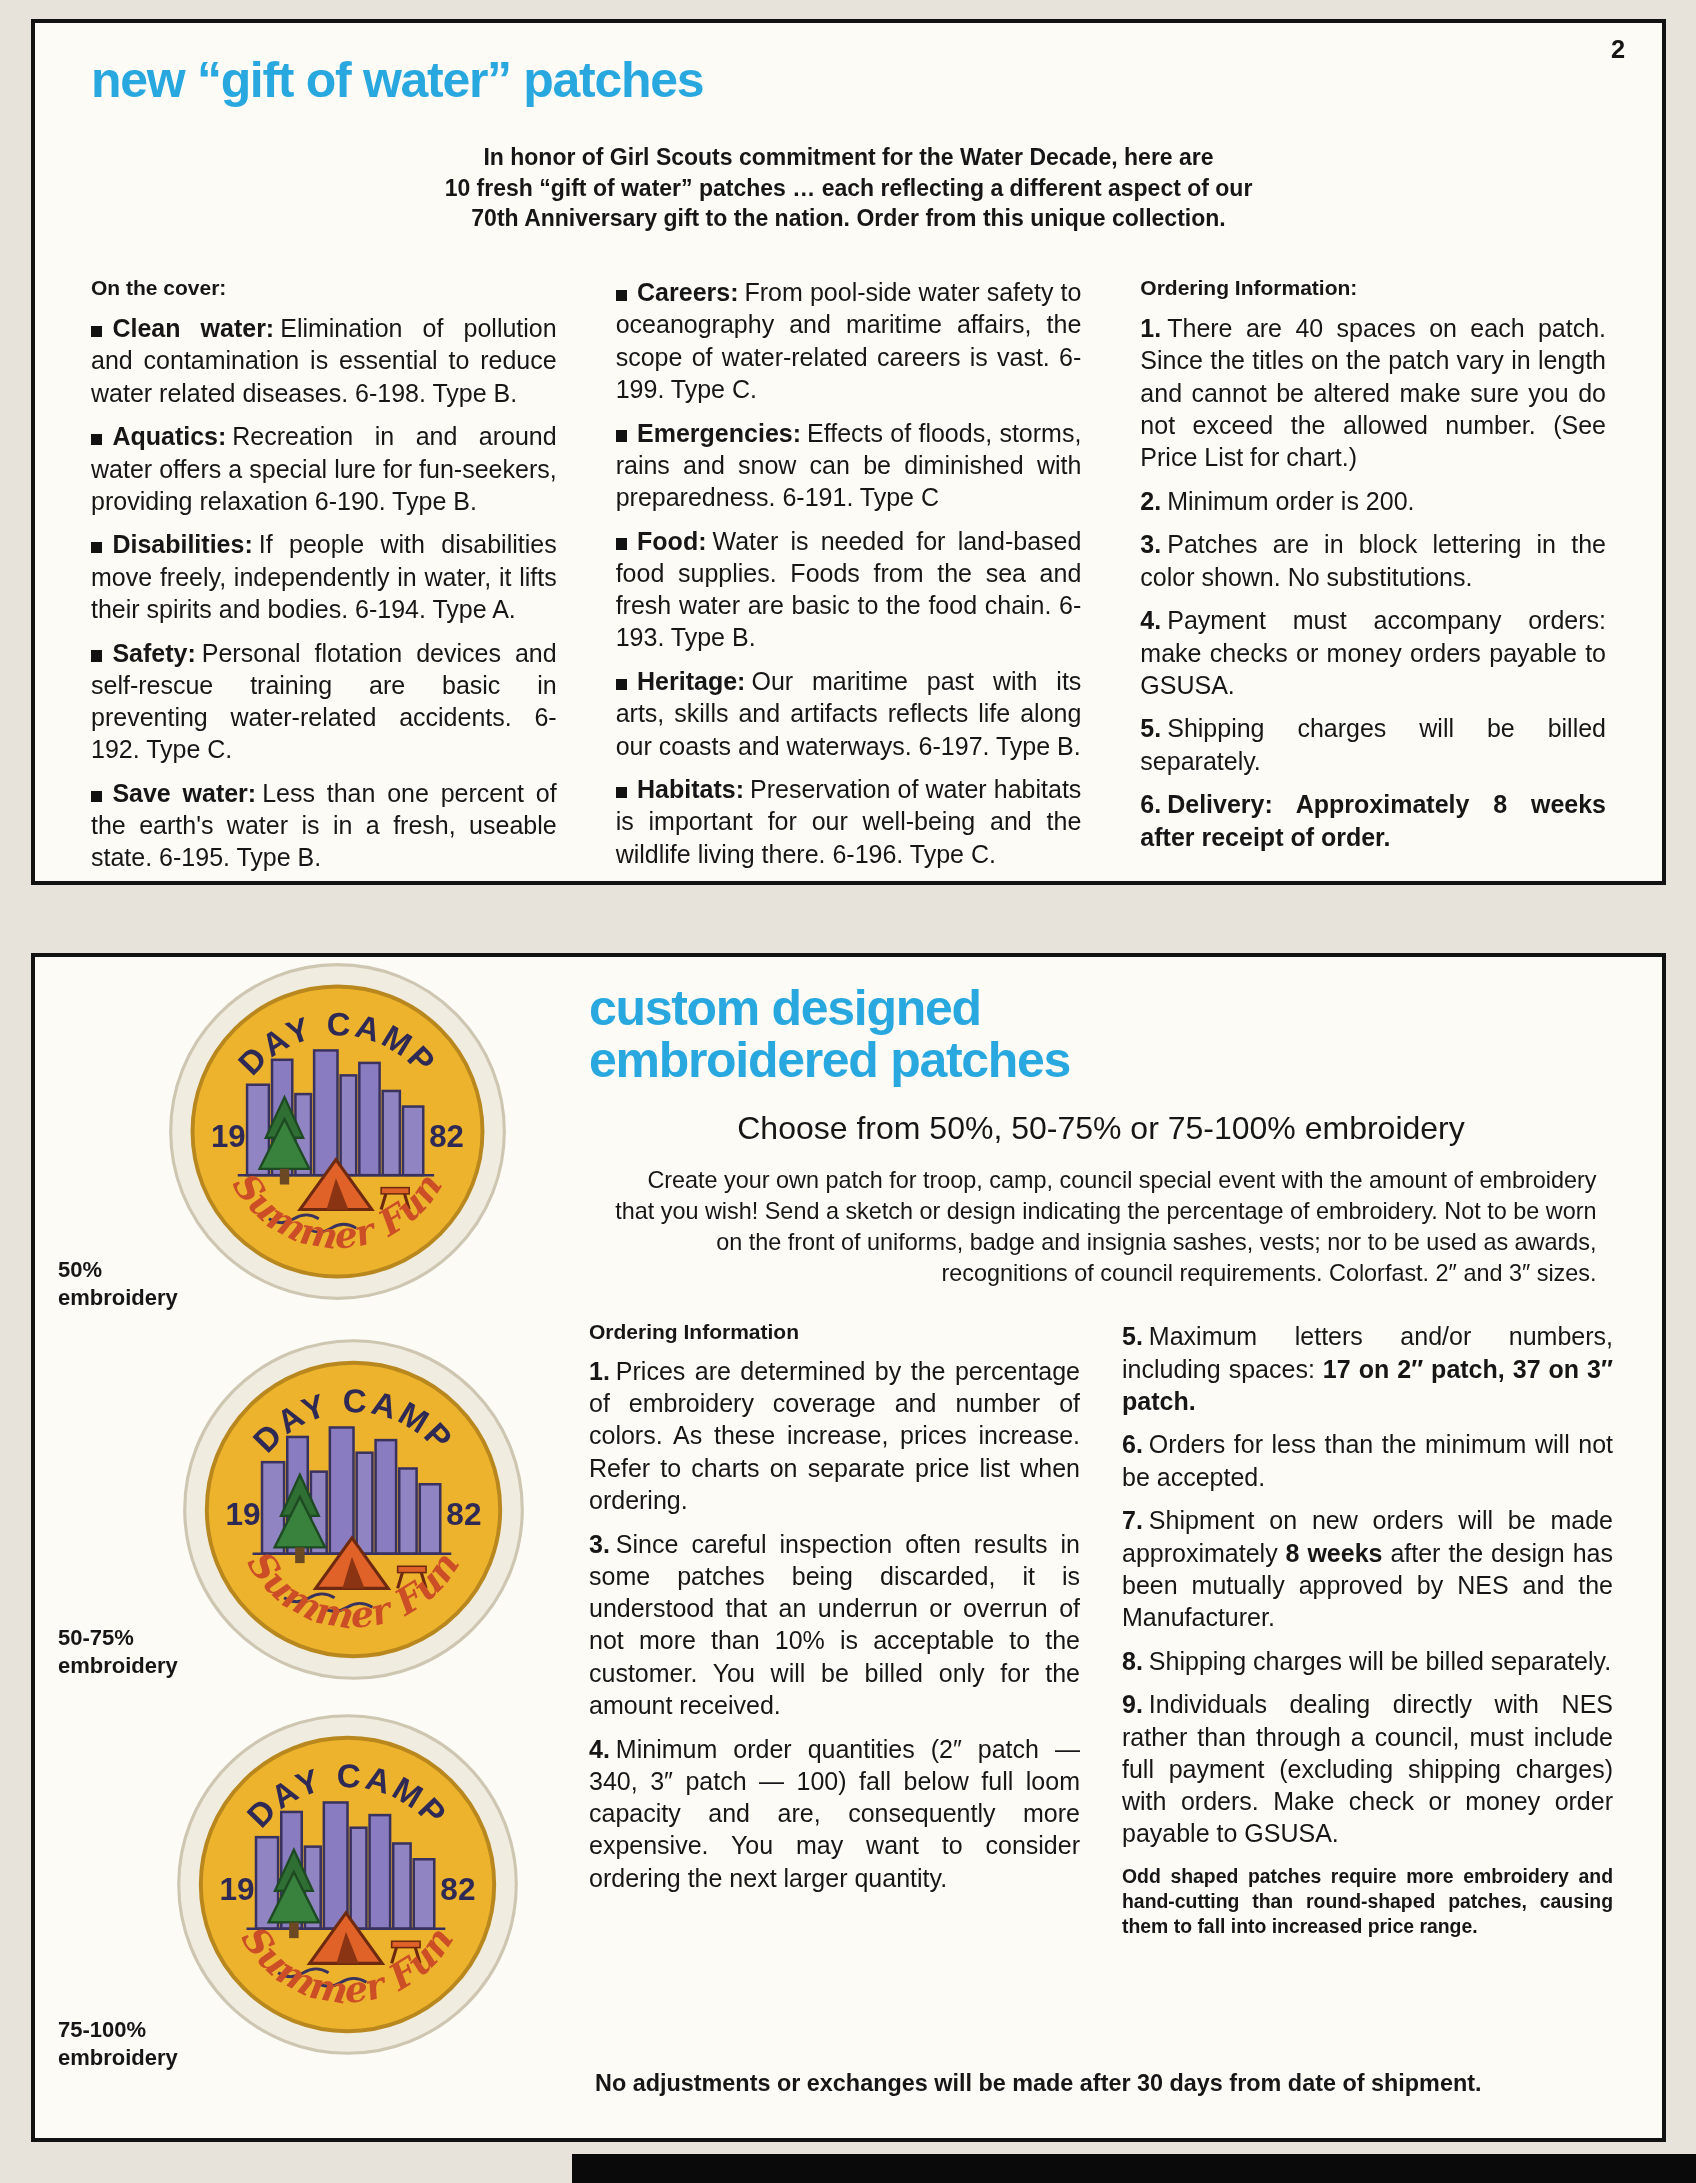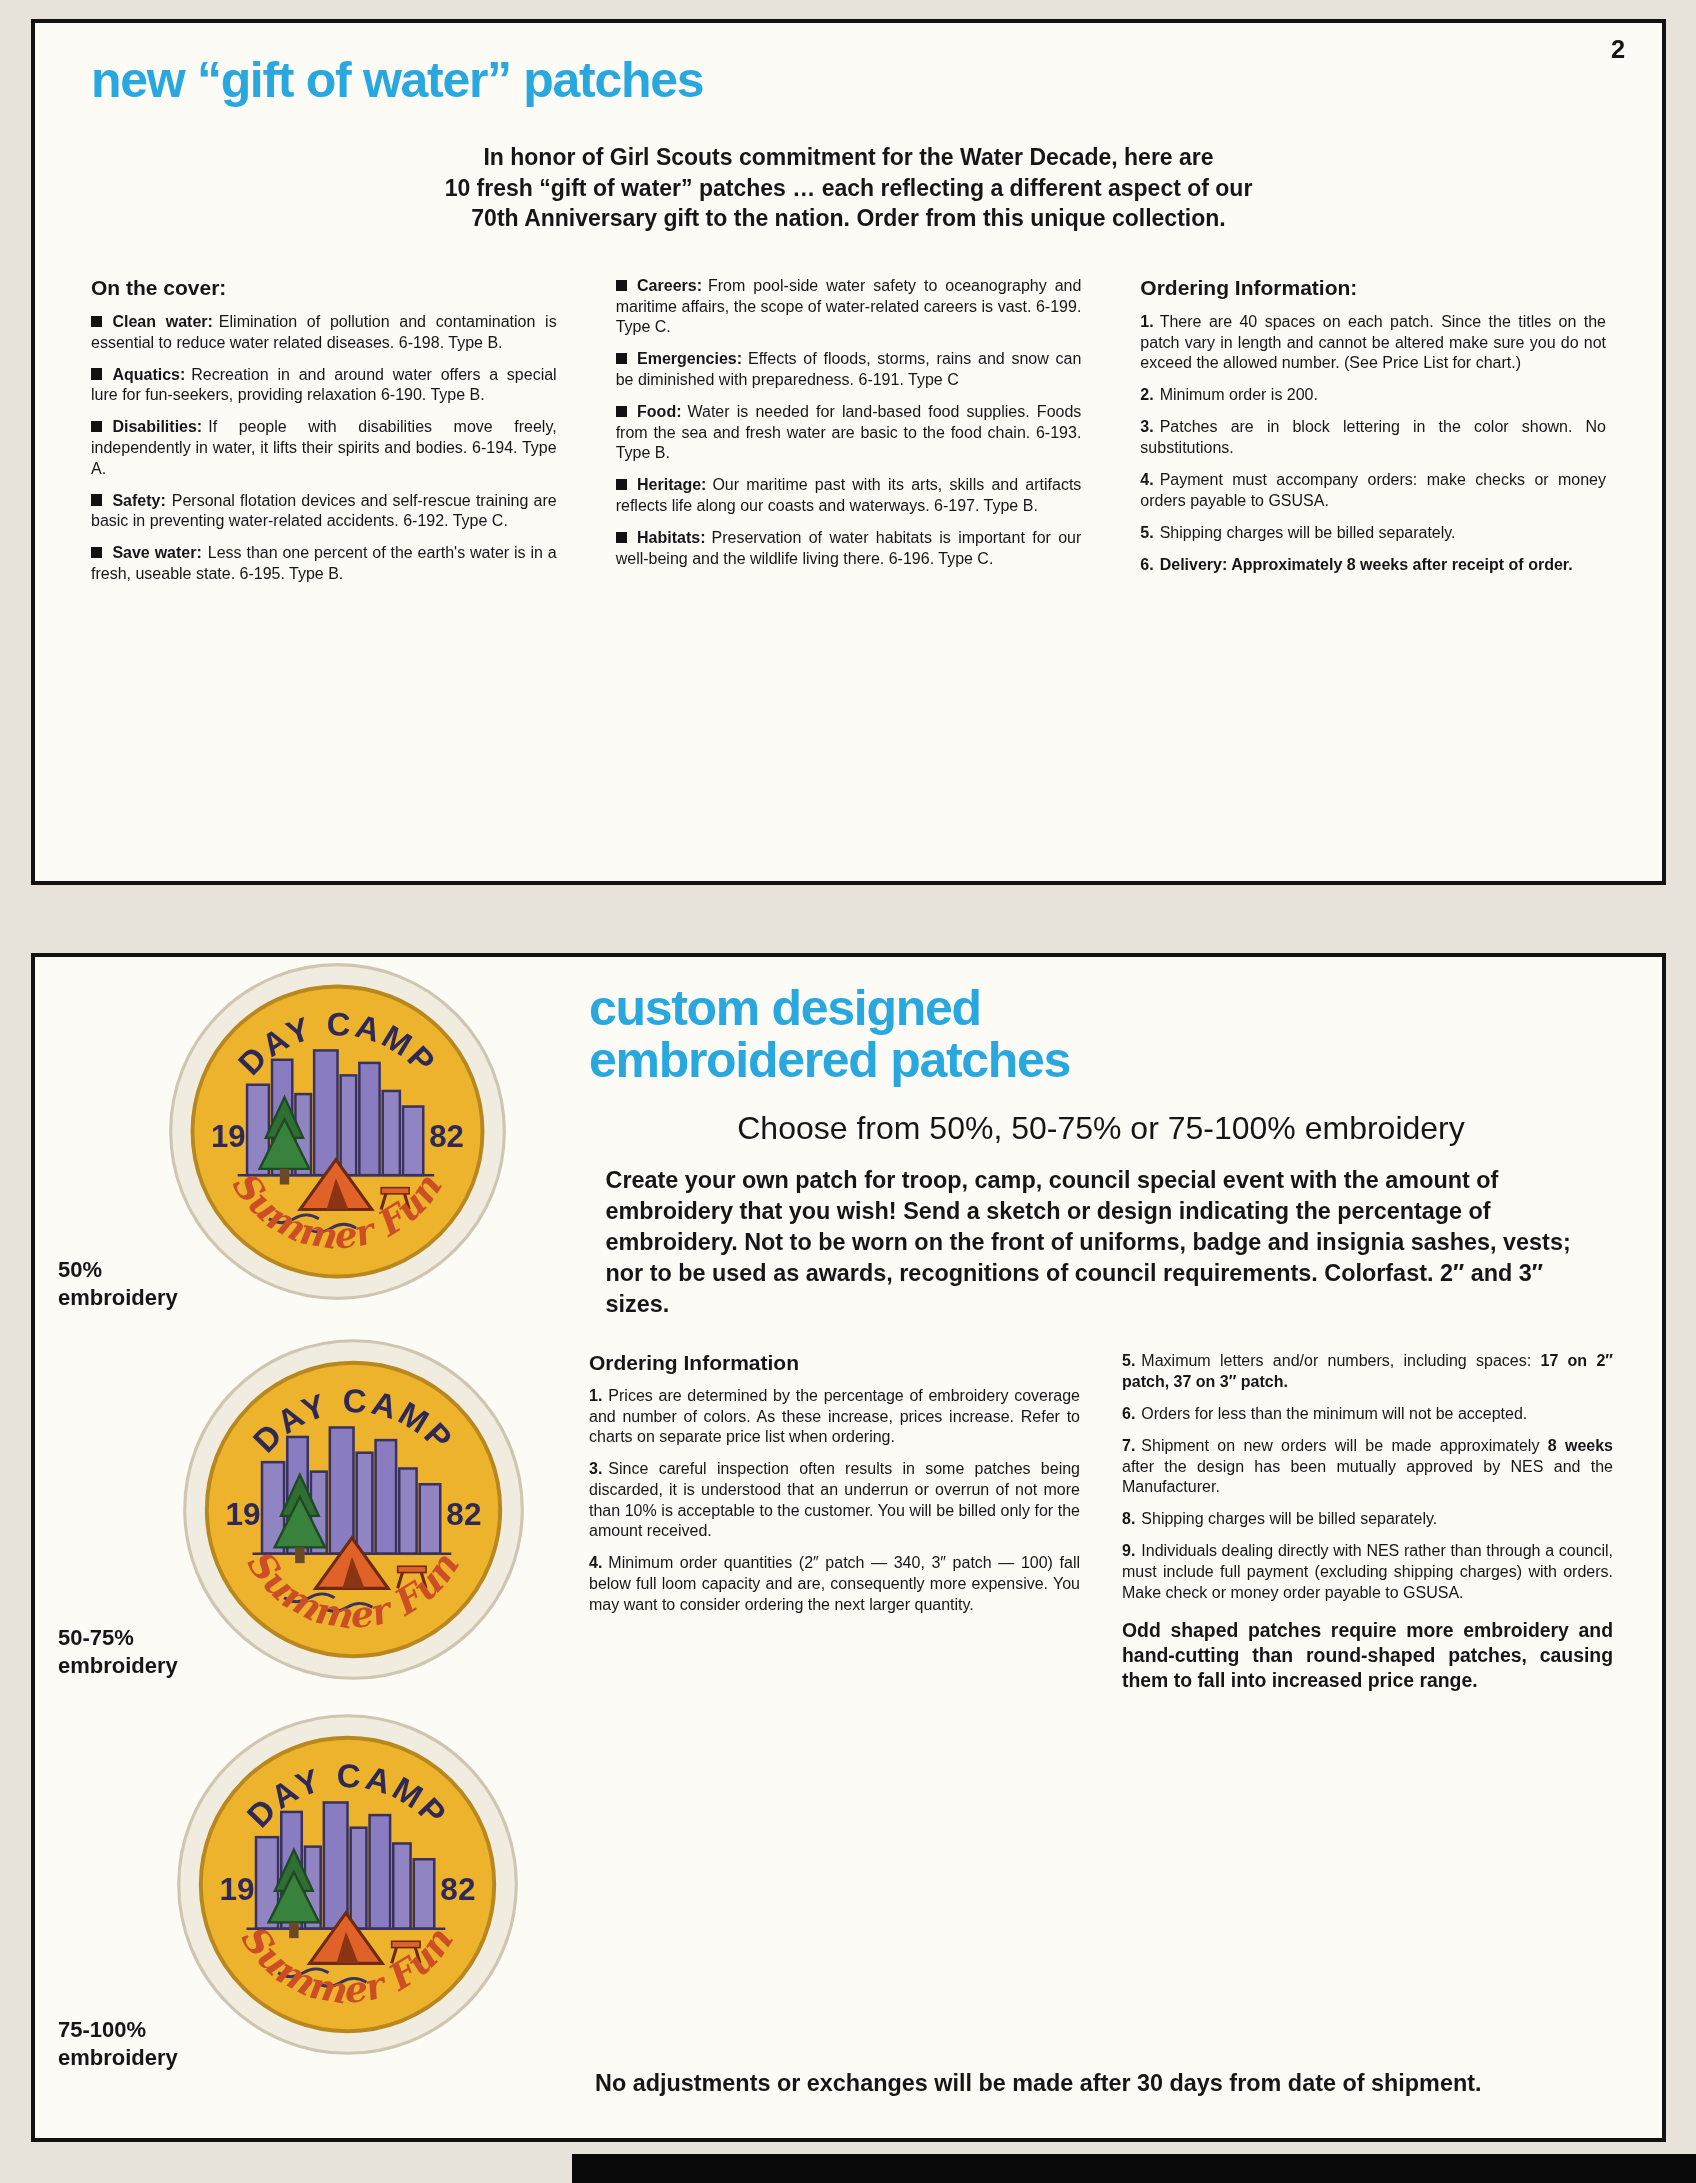--- a/index.html
+++ b/index.html
@@ -46,21 +46,21 @@
     gap:59px;
     margin-top:42px;
   }
   .col { flex:1 1 0; }
   .col-heading {
     font-size:21px;
     font-weight:bold;
     margin-bottom:12px;
   }
   .item, .oitem {
-    font-size:16px;
+    font-size:25px;
     line-height:1.29;
     text-align:justify;
     margin-bottom:11.4px;
   }
   .sq {
     display:inline-block;
     width:11.4px; height:11.4px;
     background:#121212;
     margin-right:10px;
   }
@@ -93,22 +93,22 @@
   }
   .subhead {
     margin-top:24px;
     text-align:center;
     font-size:32px;
     font-weight:normal;
   }
   .custom-intro {
     margin:17.4px auto 0;
     width:991px;
-    text-align:left;
-    font-weight:bold;
+    text-align:right;
+    font-weight:normal;
     font-size:23.4px;
     line-height:1.33;
   }
   .bcols {
     display:flex;
     gap:42px;
     margin-top:31px;
   }
   .bcol { flex:1 1 0; }
   .bcol-heading {

